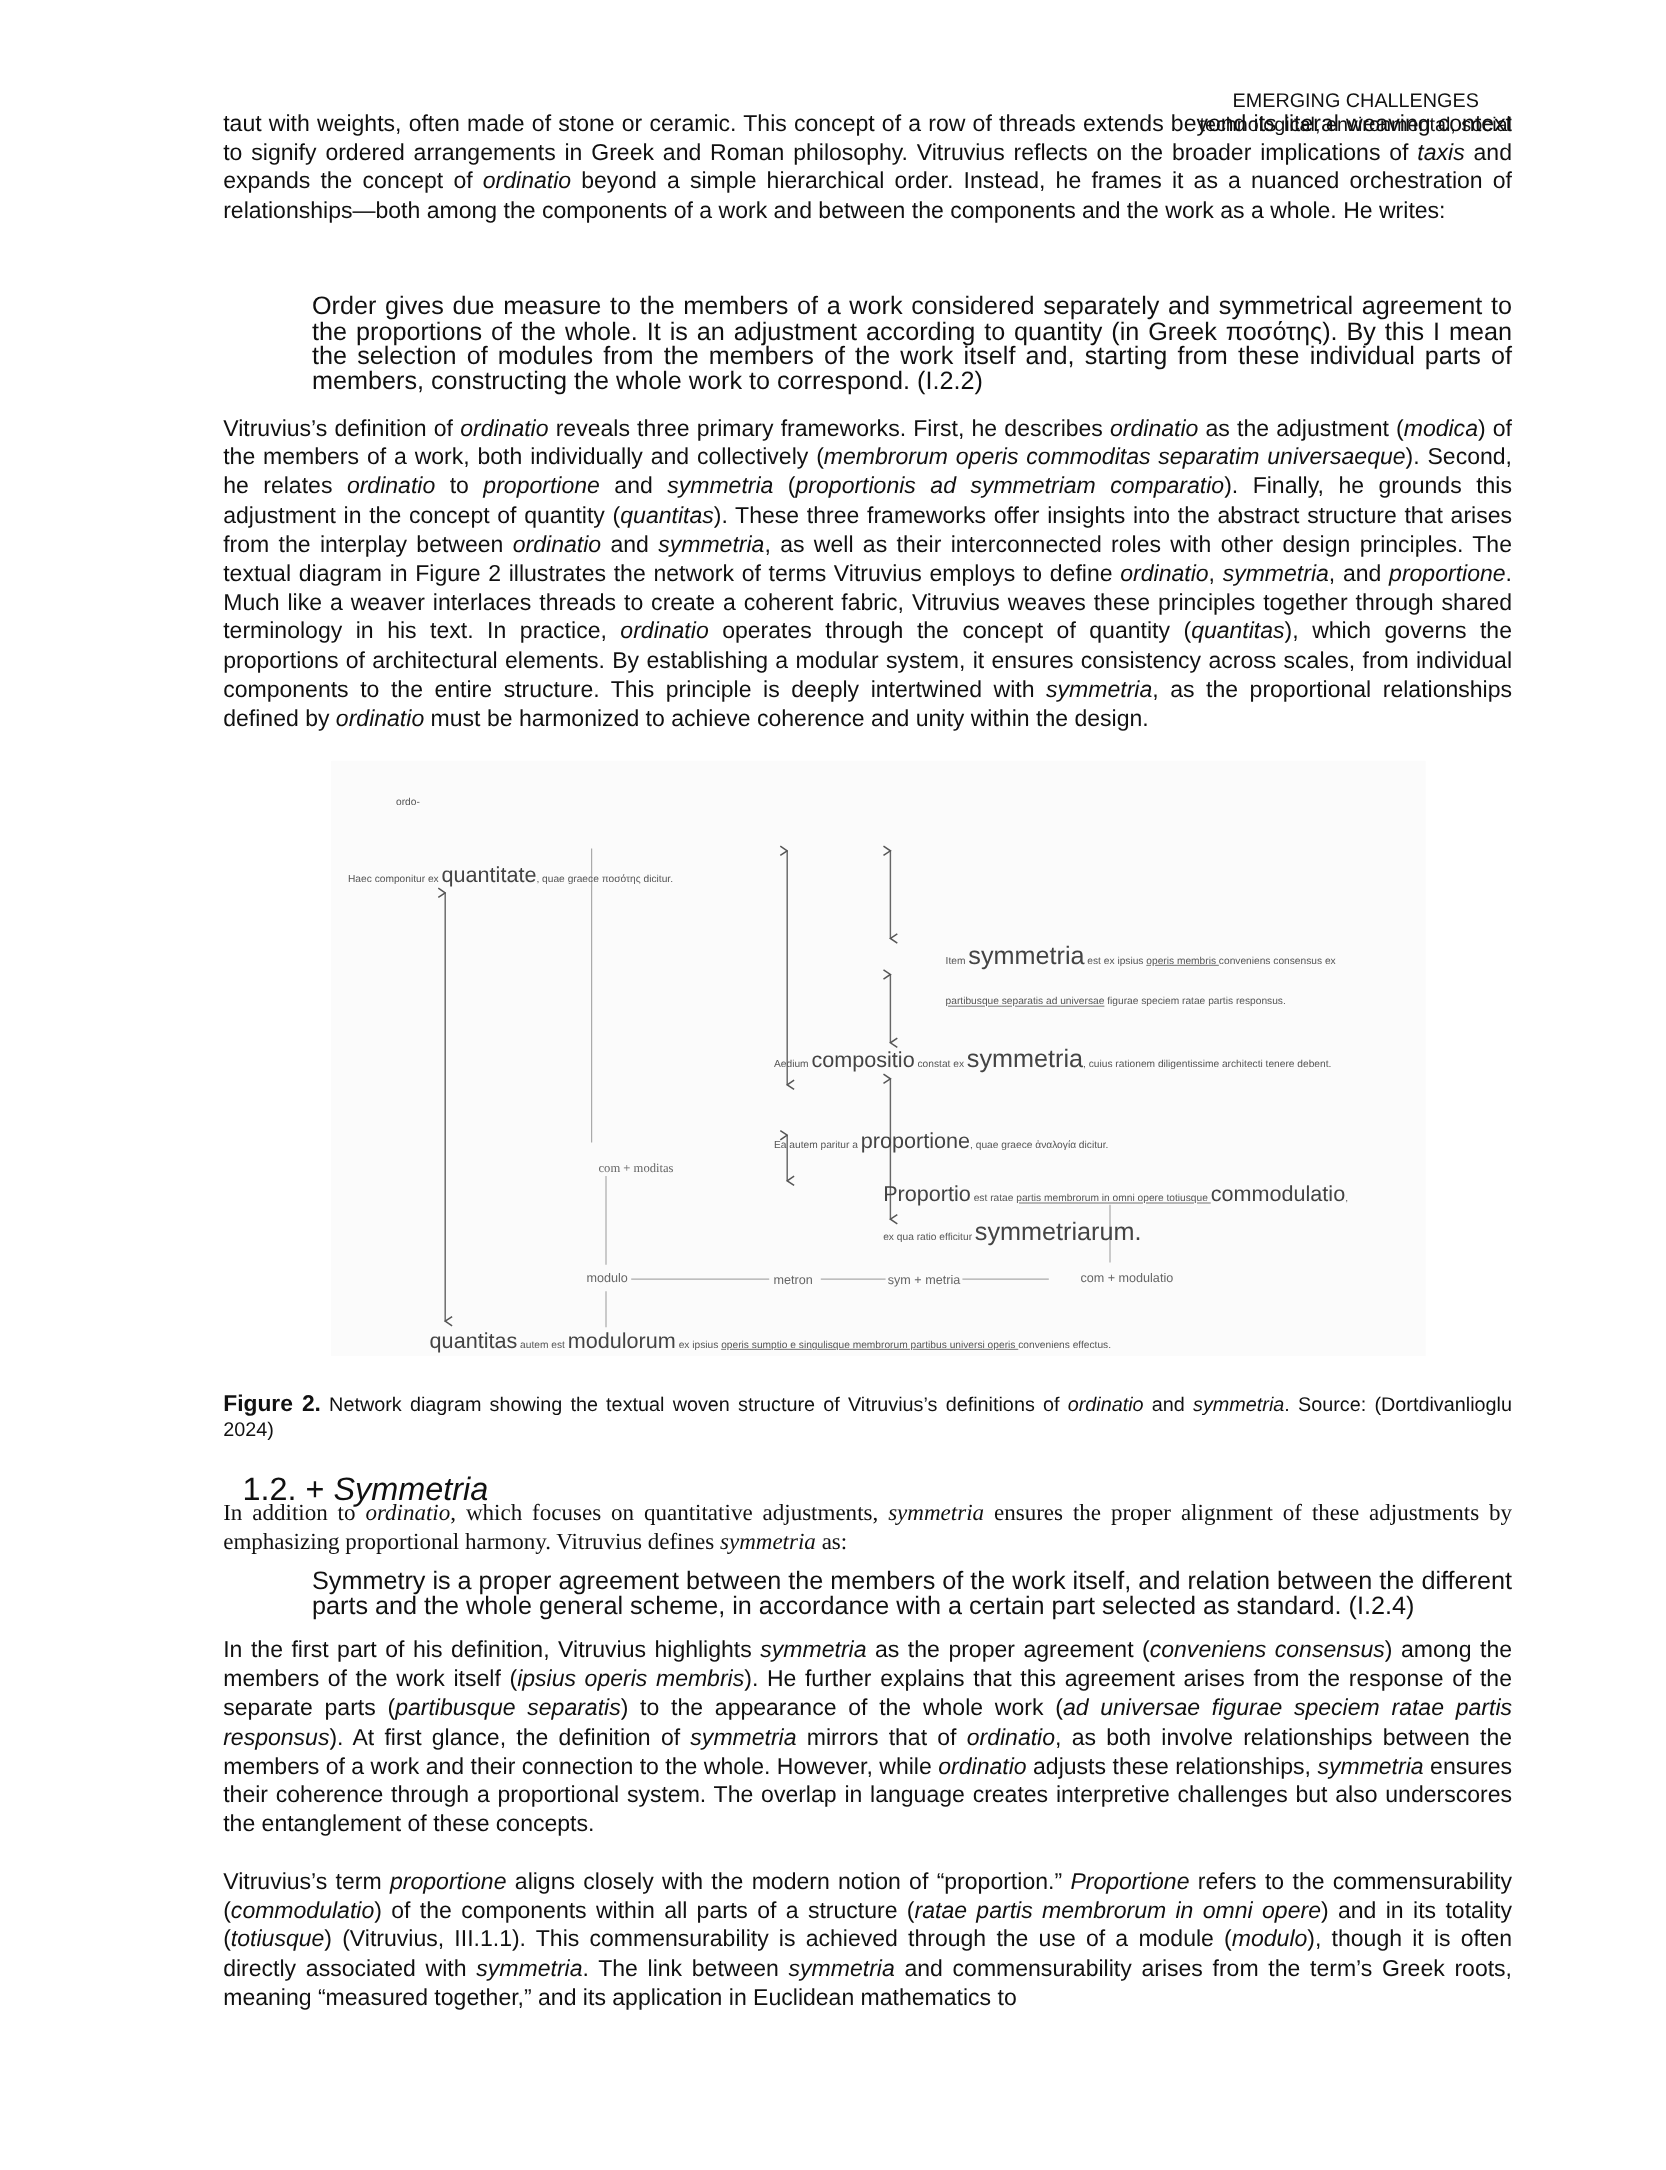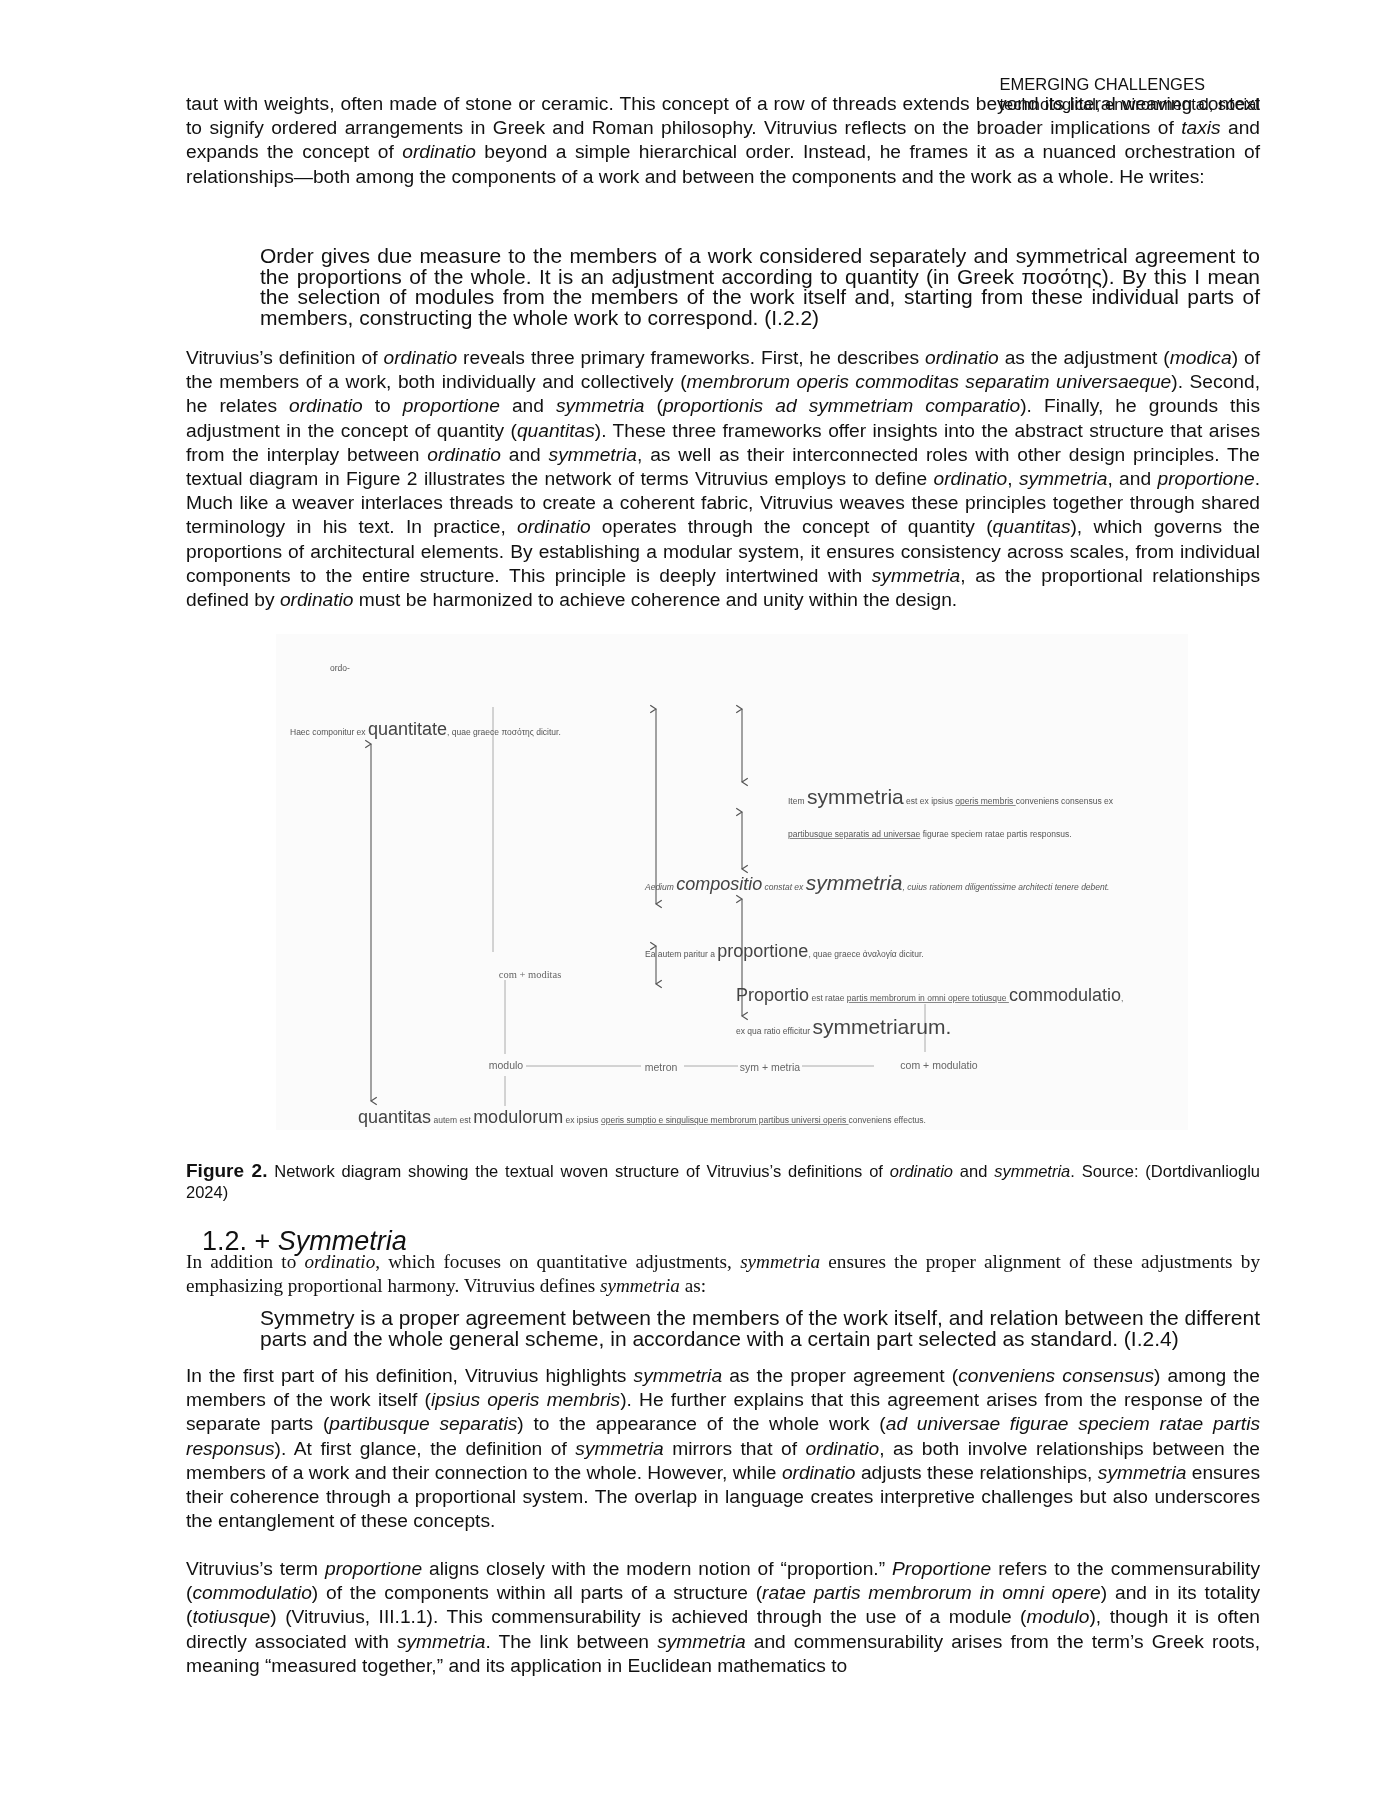--- a/index.html
+++ b/index.html
@@ -1,18 +1,18 @@
 <!DOCTYPE html>
 <html><head>
 <meta charset="utf-8">
 <style>
   html, body { margin: 0; padding: 0; background: #ffffff; }
   body { width: 1388px; height: 1808px; position: relative; overflow: hidden;
          font-family: "Liberation Sans", sans-serif; color: #111; }
-  .header { position: absolute; right: 128px; top: 74px; text-align: left;
+  .header { position: absolute; right: 128px; top: 74px; text-align: center;
             font-size: 16.5px; line-height: 20px; color: #111; }
   .body-text { position: absolute; left: 186px; width: 1074px; font-size: 19.2px;
                line-height: 24.2px; text-align: justify; color: #111; }
   .body-text i { font-style: italic; }
   .quote { position: absolute; left: 260px; width: 1000px; font-size: 21px;
            line-height: 20.5px; text-align: justify; color: #111; }
   .caption { position: absolute; left: 186px; width: 1074px; font-size: 16.5px;
              line-height: 21px; text-align: justify; }
   .caption b { font-size: 19px; }
   .heading { position: absolute; left: 202px; top: 1226px; font-size: 27px; font-weight: normal; }
@@ -87,21 +87,21 @@
   </div>
 
   <div class="dg" style="left:512px;top:152px;">
     <span>Item </span><span class="big">symmetria</span><span> est ex ipsius </span><u>operis membris </u><span>conveniens consensus ex</span>
   </div>
 
   <div class="dg" style="left:512px;top:196px;">
     <u>partibusque separatis ad universae</u><span> figurae speciem ratae partis responsus.</span>
   </div>
 
-  <div class="dg" style="left:369px;top:238px;font-style:italic;">
+  <div class="dg" style="left:369px;top:238px;">
     <span>Aedium </span><span class="mid">compositio</span><span> constat ex </span><span class="big">symmetria</span><span>, cuius rationem diligentissime architecti tenere debent.</span>
   </div>
 
   <div class="dg" style="left:369px;top:288px;margin-top:20px;">
     <span>Ea autem paritur a </span><span class="mid">proportione</span><span>, quae graece ἀναλογία dicitur.</span>
   </div>
 
   <div class="dg" style="left:460px;top:352px;">
     <span class="mid">Proportio</span><span> est ratae </span><u>partis membrorum in omni opere totiusque </u><span class="mid">commodulatio</span><span>,</span>
   </div>

